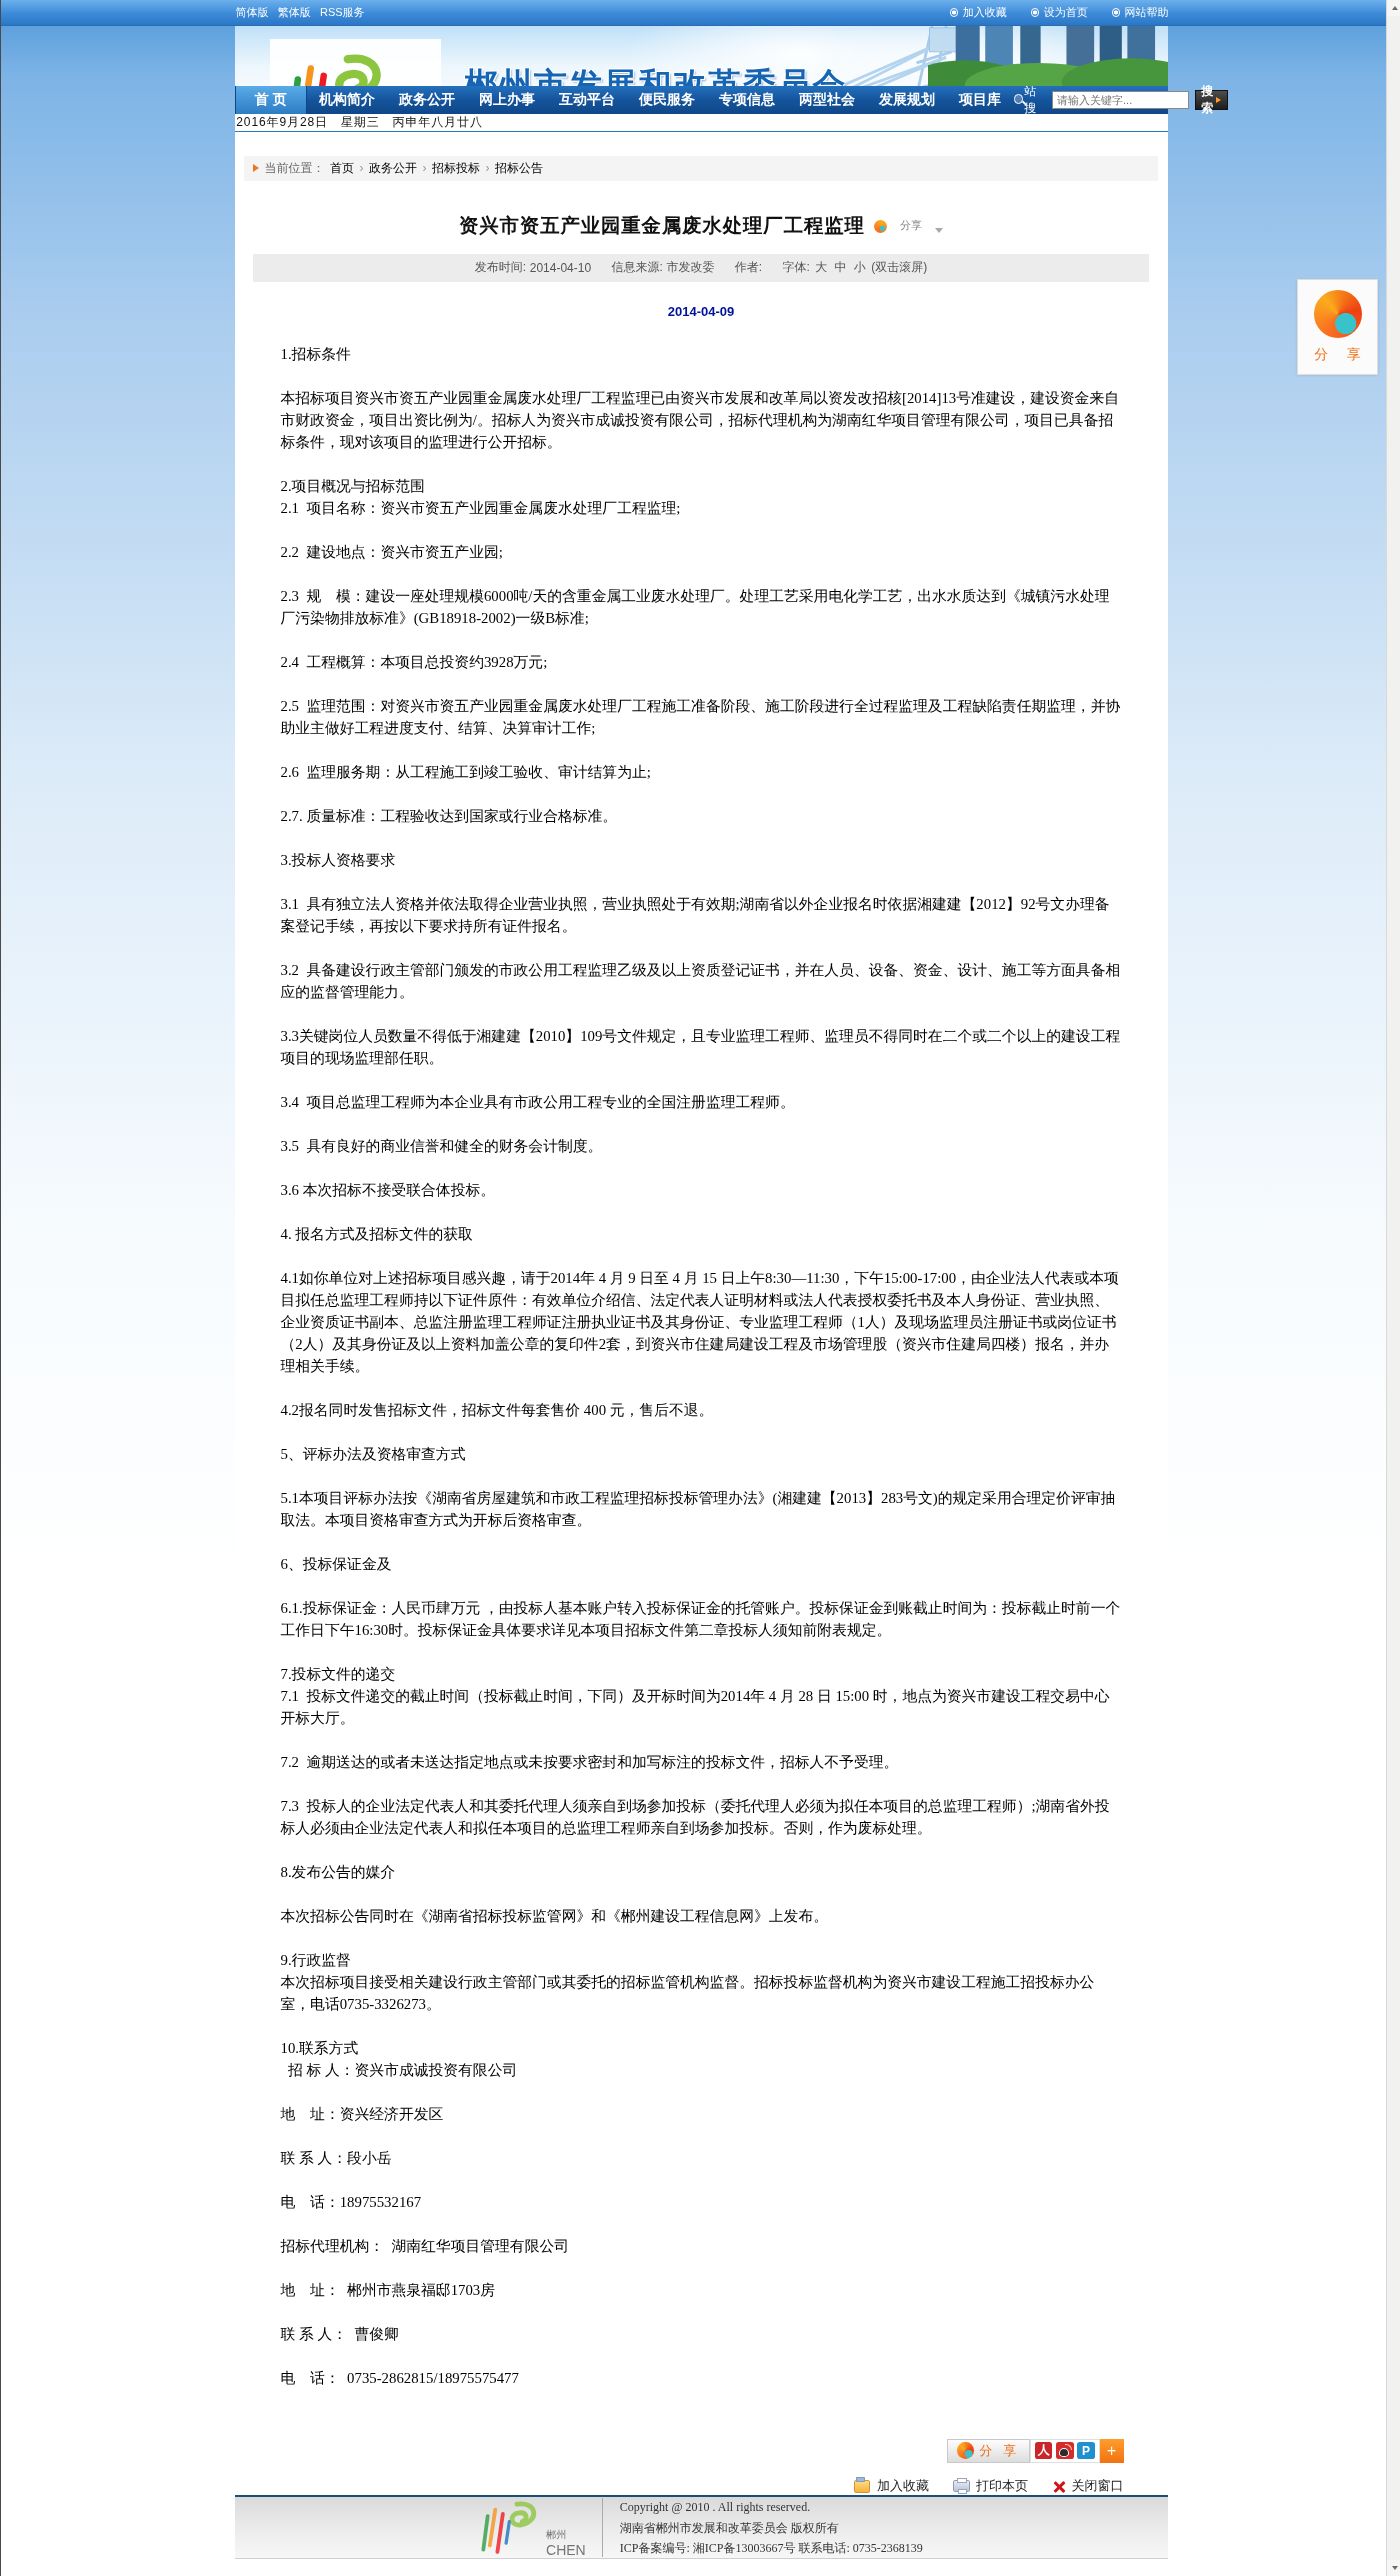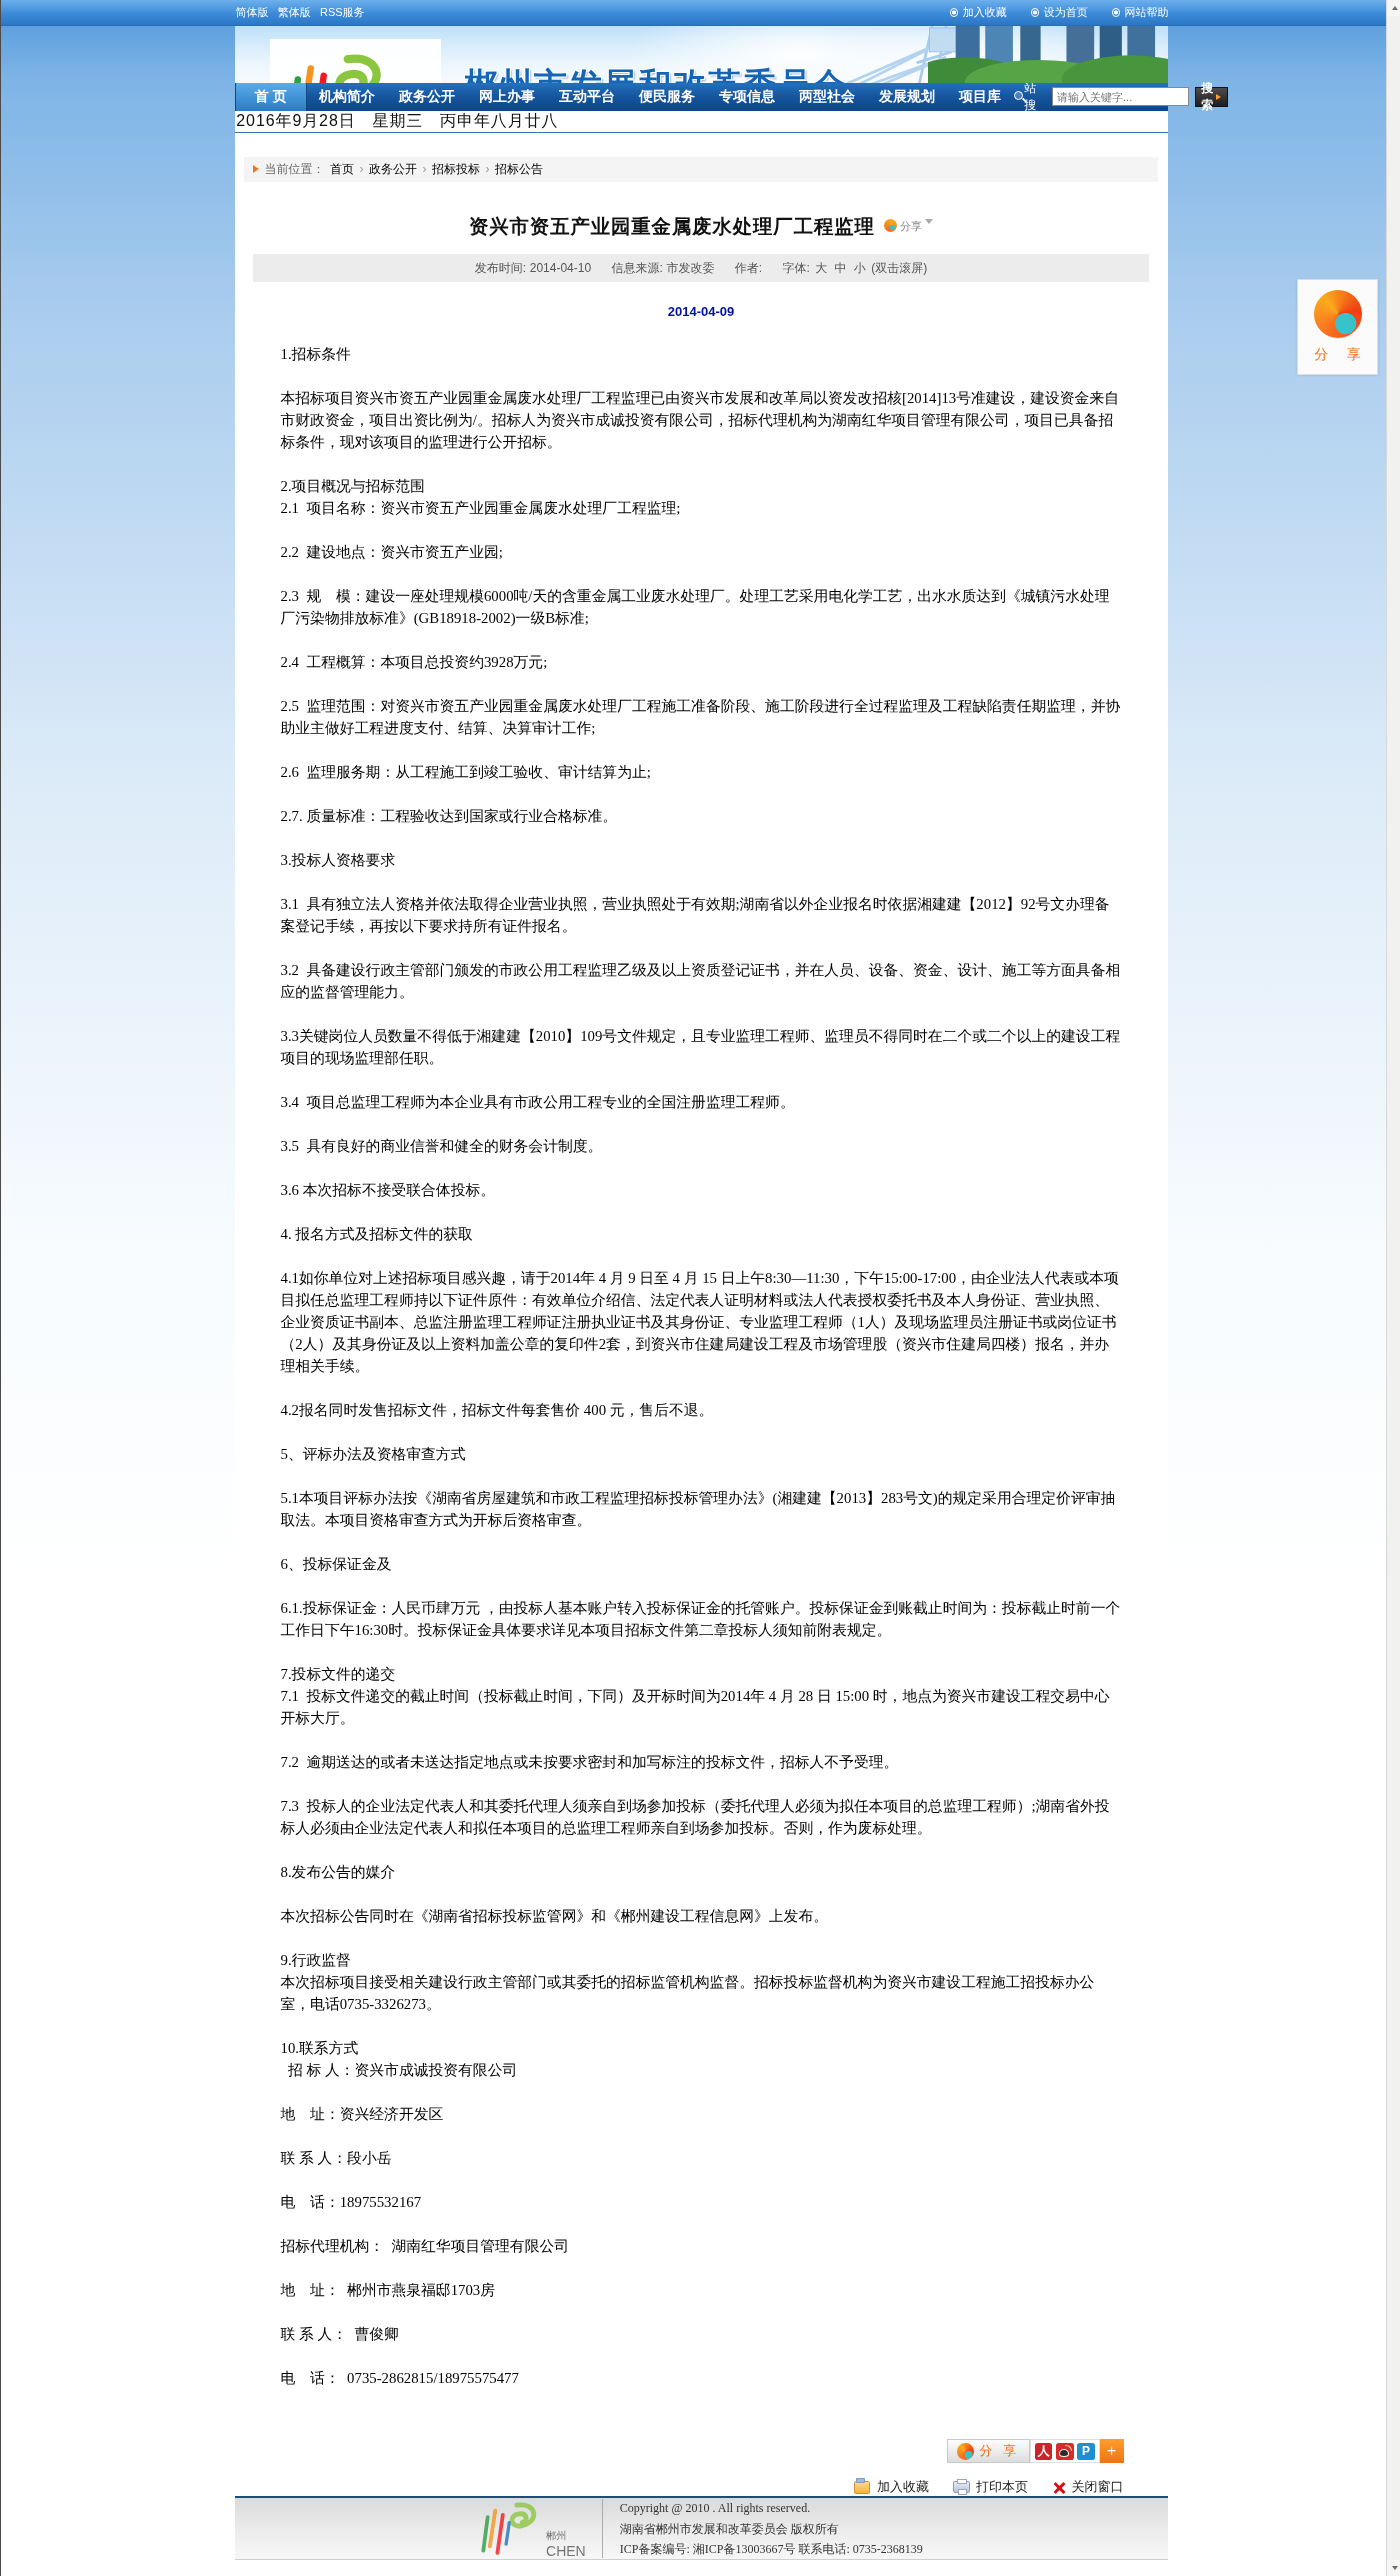--- a/index.html
+++ b/index.html
@@ -44,30 +44,30 @@
   .nav-item.active { background:linear-gradient(180deg,#5aabe8 0%,#2b7cc4 100%); padding:0 20.3px; box-shadow: inset 0.9px 0 0 #0c3f76, inset -0.9px 0 0 #0c3f76;}
   .nav-search { margin-left:auto; display:flex; align-items:center; gap:5.5px; padding-right:3.7px;}
   .mag { position:relative; width:13px; height:13px;}
   .mag::before { content:""; position:absolute; left:0.9px; top:0.9px; width:7.4px; height:7.4px; border:1.8px solid #fff; border-radius:50%; background:rgba(255,255,255,.25);}
   .mag::after { content:""; position:absolute; left:9.2px; top:9.2px; width:4.6px; height:1.8px; background:#fff; transform:rotate(45deg);}
   .nav-search-label { font-size:12px; font-weight:normal;}
   .nav-search input { width:137px; height:18.5px; border:0.9px solid #888; font-size:11px; padding:0 3.7px; color:#333; background:#fff;}
   .search-btn { height:20.3px; padding:0 5.5px; background:linear-gradient(180deg,#4d4d4d,#1d1d1d); color:#fff; font-size:12px; border:0.9px solid #111; display:flex; align-items:center; gap:2.8px; cursor:pointer;}
   .search-arrow { width:0;height:0;border-top:3.7px solid transparent;border-bottom:3.7px solid transparent;border-left:5.5px solid #ff9c2a;}
   
-  .datebar { height:25px; background:#fff; border-bottom:1.8px solid #2e77b8; display:flex; align-items:center; font-size:16px; color:#111; padding-left:1.8px; letter-spacing:0.9px;}
+  .datebar { height:25px; background:#fff; border-bottom:1.8px solid #2e77b8; display:flex; align-items:center; font-size:12px; color:#111; padding-left:1.8px; letter-spacing:0.9px;}
   
   .main { background:#fff; flex:1; display:flex; flex-direction:column; }
   .breadcrumb { margin:24px 9.2px 0 9.2px; height:25px; background:#f4f4f4; display:flex; align-items:center; font-size:12px; color:#666; gap:5.5px; padding-left:9.2px;}
   .bc-arrow { width:0;height:0;border-top:4.6px solid transparent;border-bottom:4.6px solid transparent;border-left:6.5px solid #e87722;}
   .bc-item { color:#000000; cursor:pointer;}
   .bc-sep { color:#999;}
   .title-row { margin-top:31px; display:flex; justify-content:center; align-items:center; gap:9.2px;}
   .article-title { font-size:19.4px; font-weight:bold; color:#111; letter-spacing:0.9px; font-family:"Liberation Serif","DejaVu Serif",serif;}
-  .title-share { display:flex; align-items:flex-start; gap:3px; cursor:pointer;}
+  .title-share { display:flex; align-items:flex-end; gap:13px; cursor:pointer;}
   .bd-logo-s { width:13px; height:13px; border-radius:50%; background:radial-gradient(circle at 65% 65%, #37c3c9 0 2.8px, transparent 2.8px), conic-gradient(from 200deg,#f96c21,#fbab1d,#f96c21); }
   .title-share-txt { font-size:11px; color:#888;}
   .share-caret { width:0;height:0;border-left:4.6px solid transparent;border-right:4.6px solid transparent;border-top:5.5px solid #a9a9a9;}
   .metabar { margin:14.8px 18.5px 0 18.5px; height:28px; background:#ececec; display:flex; align-items:center; justify-content:center; gap:20.3px; font-size:12px; color:#555;}
   .meta-part { display:flex; gap:3.7px; align-items:center;}
   .font-size-link { cursor:pointer; color:#555; padding:0 1.8px;}
   .pubdate { margin-top:22px; text-align:center; font-size:13px; font-weight:bold; color:#00129c; font-family:Liberation Sans, sans-serif;}
   .article-body { margin:24px 44px 0 46px; font-size:14.8px; line-height:22px; color:#000; font-family:"Liberation Serif","DejaVu Serif",serif;}
   .article-body p { margin-bottom:22px; white-space:pre-wrap; word-break:break-all;}
   

